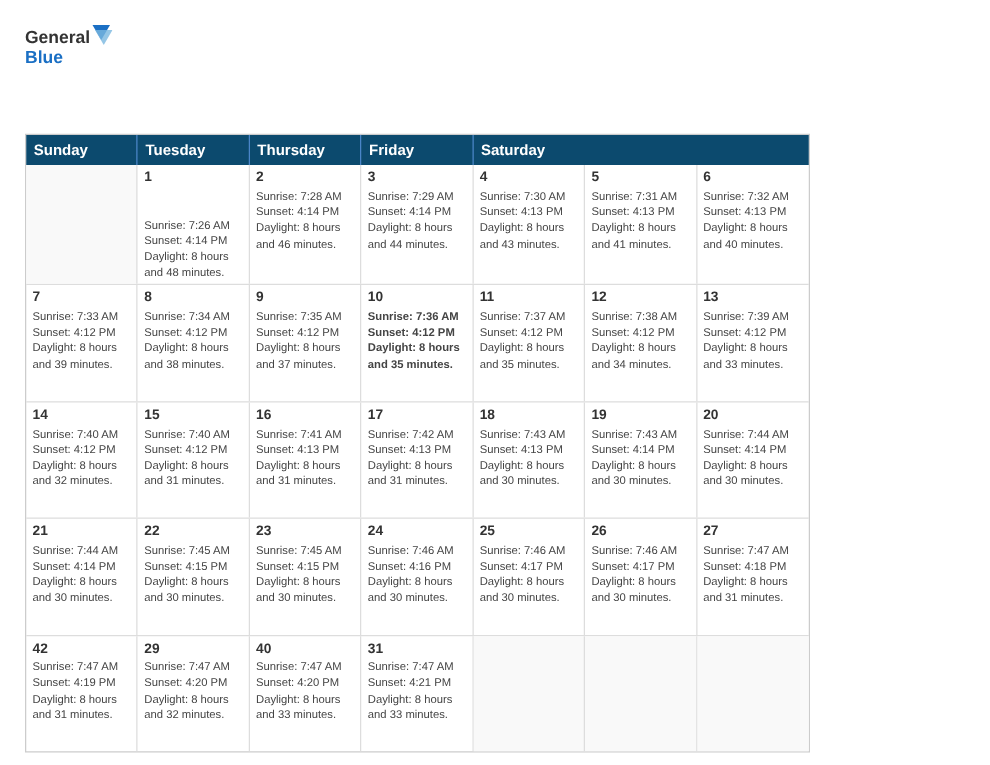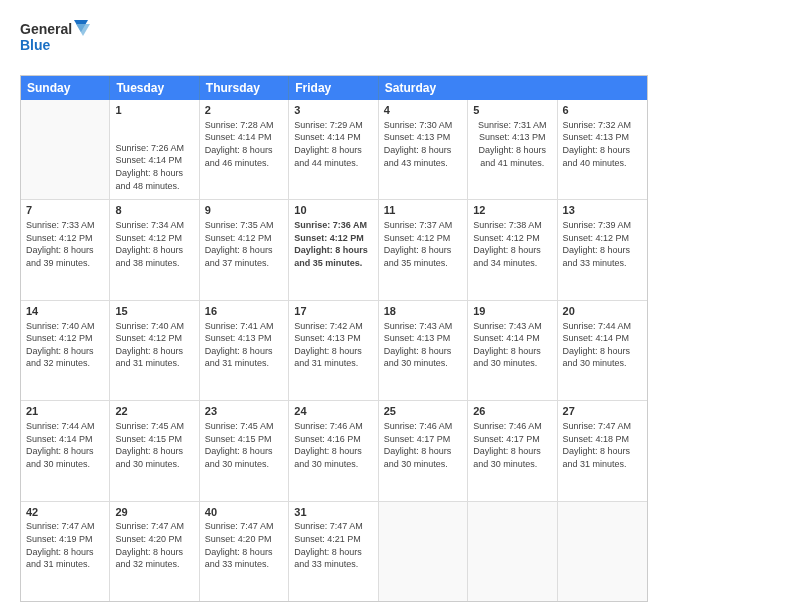--- a/index.html
+++ b/index.html
@@ -9,20 +9,21 @@
       font-family: Arial, sans-serif;
       background: #fff;
       overflow: hidden;
     }
     .page {
       width: 668px;
       height: 612px;
       padding: 18px 20px 10px 20px;
       display: flex;
       flex-direction: column;
+      gap: 32px;
     }
     .header {
       display: flex;
       justify-content: space-between;
       align-items: flex-start;
       margin-bottom: 12px;
     }
     .logo {
       display: flex;
       align-items: center;
@@ -42,21 +43,21 @@
     }
     .calendar {
       flex: 1;
       display: flex;
       flex-direction: column;
       border: 1px solid #ccc;
     }
     .day-headers {
       display: grid;
       grid-template-columns: repeat(7, 1fr);
-      background: #3b82f6;
+      background: #0c4a6e;
     }
     .day-header {
       color: #fff;
       font-size: 12px;
       font-weight: bold;
       padding: 5px 6px;
       text-align: left;
       border-right: 1px solid #4a85c8;
     }
     .day-header:last-child { border-right: none; }
@@ -149,21 +150,21 @@
           </div>
           <div class="cell">
             <span class="cell-day">4</span>
             <div class="cell-info" style="white-space: pre-line;">Sunrise: 7:30 AM
 Sunset: 4:13 PM
 Daylight: 8 hours
 and 43 minutes.</div>
           </div>
           <div class="cell">
             <span class="cell-day">5</span>
-            <div class="cell-info" style="white-space: pre-line; text-align: center;">Sunrise: 7:31 AM
+            <div class="cell-info" style="white-space: pre-line;">Sunrise: 7:31 AM
 Sunset: 4:13 PM
 Daylight: 8 hours
 and 41 minutes.</div>
           </div>
           <div class="cell">
             <span class="cell-day">6</span>
             <div class="cell-info" style="white-space: pre-line;">Sunrise: 7:32 AM
 Sunset: 4:13 PM
 Daylight: 8 hours
 and 40 minutes.</div>

